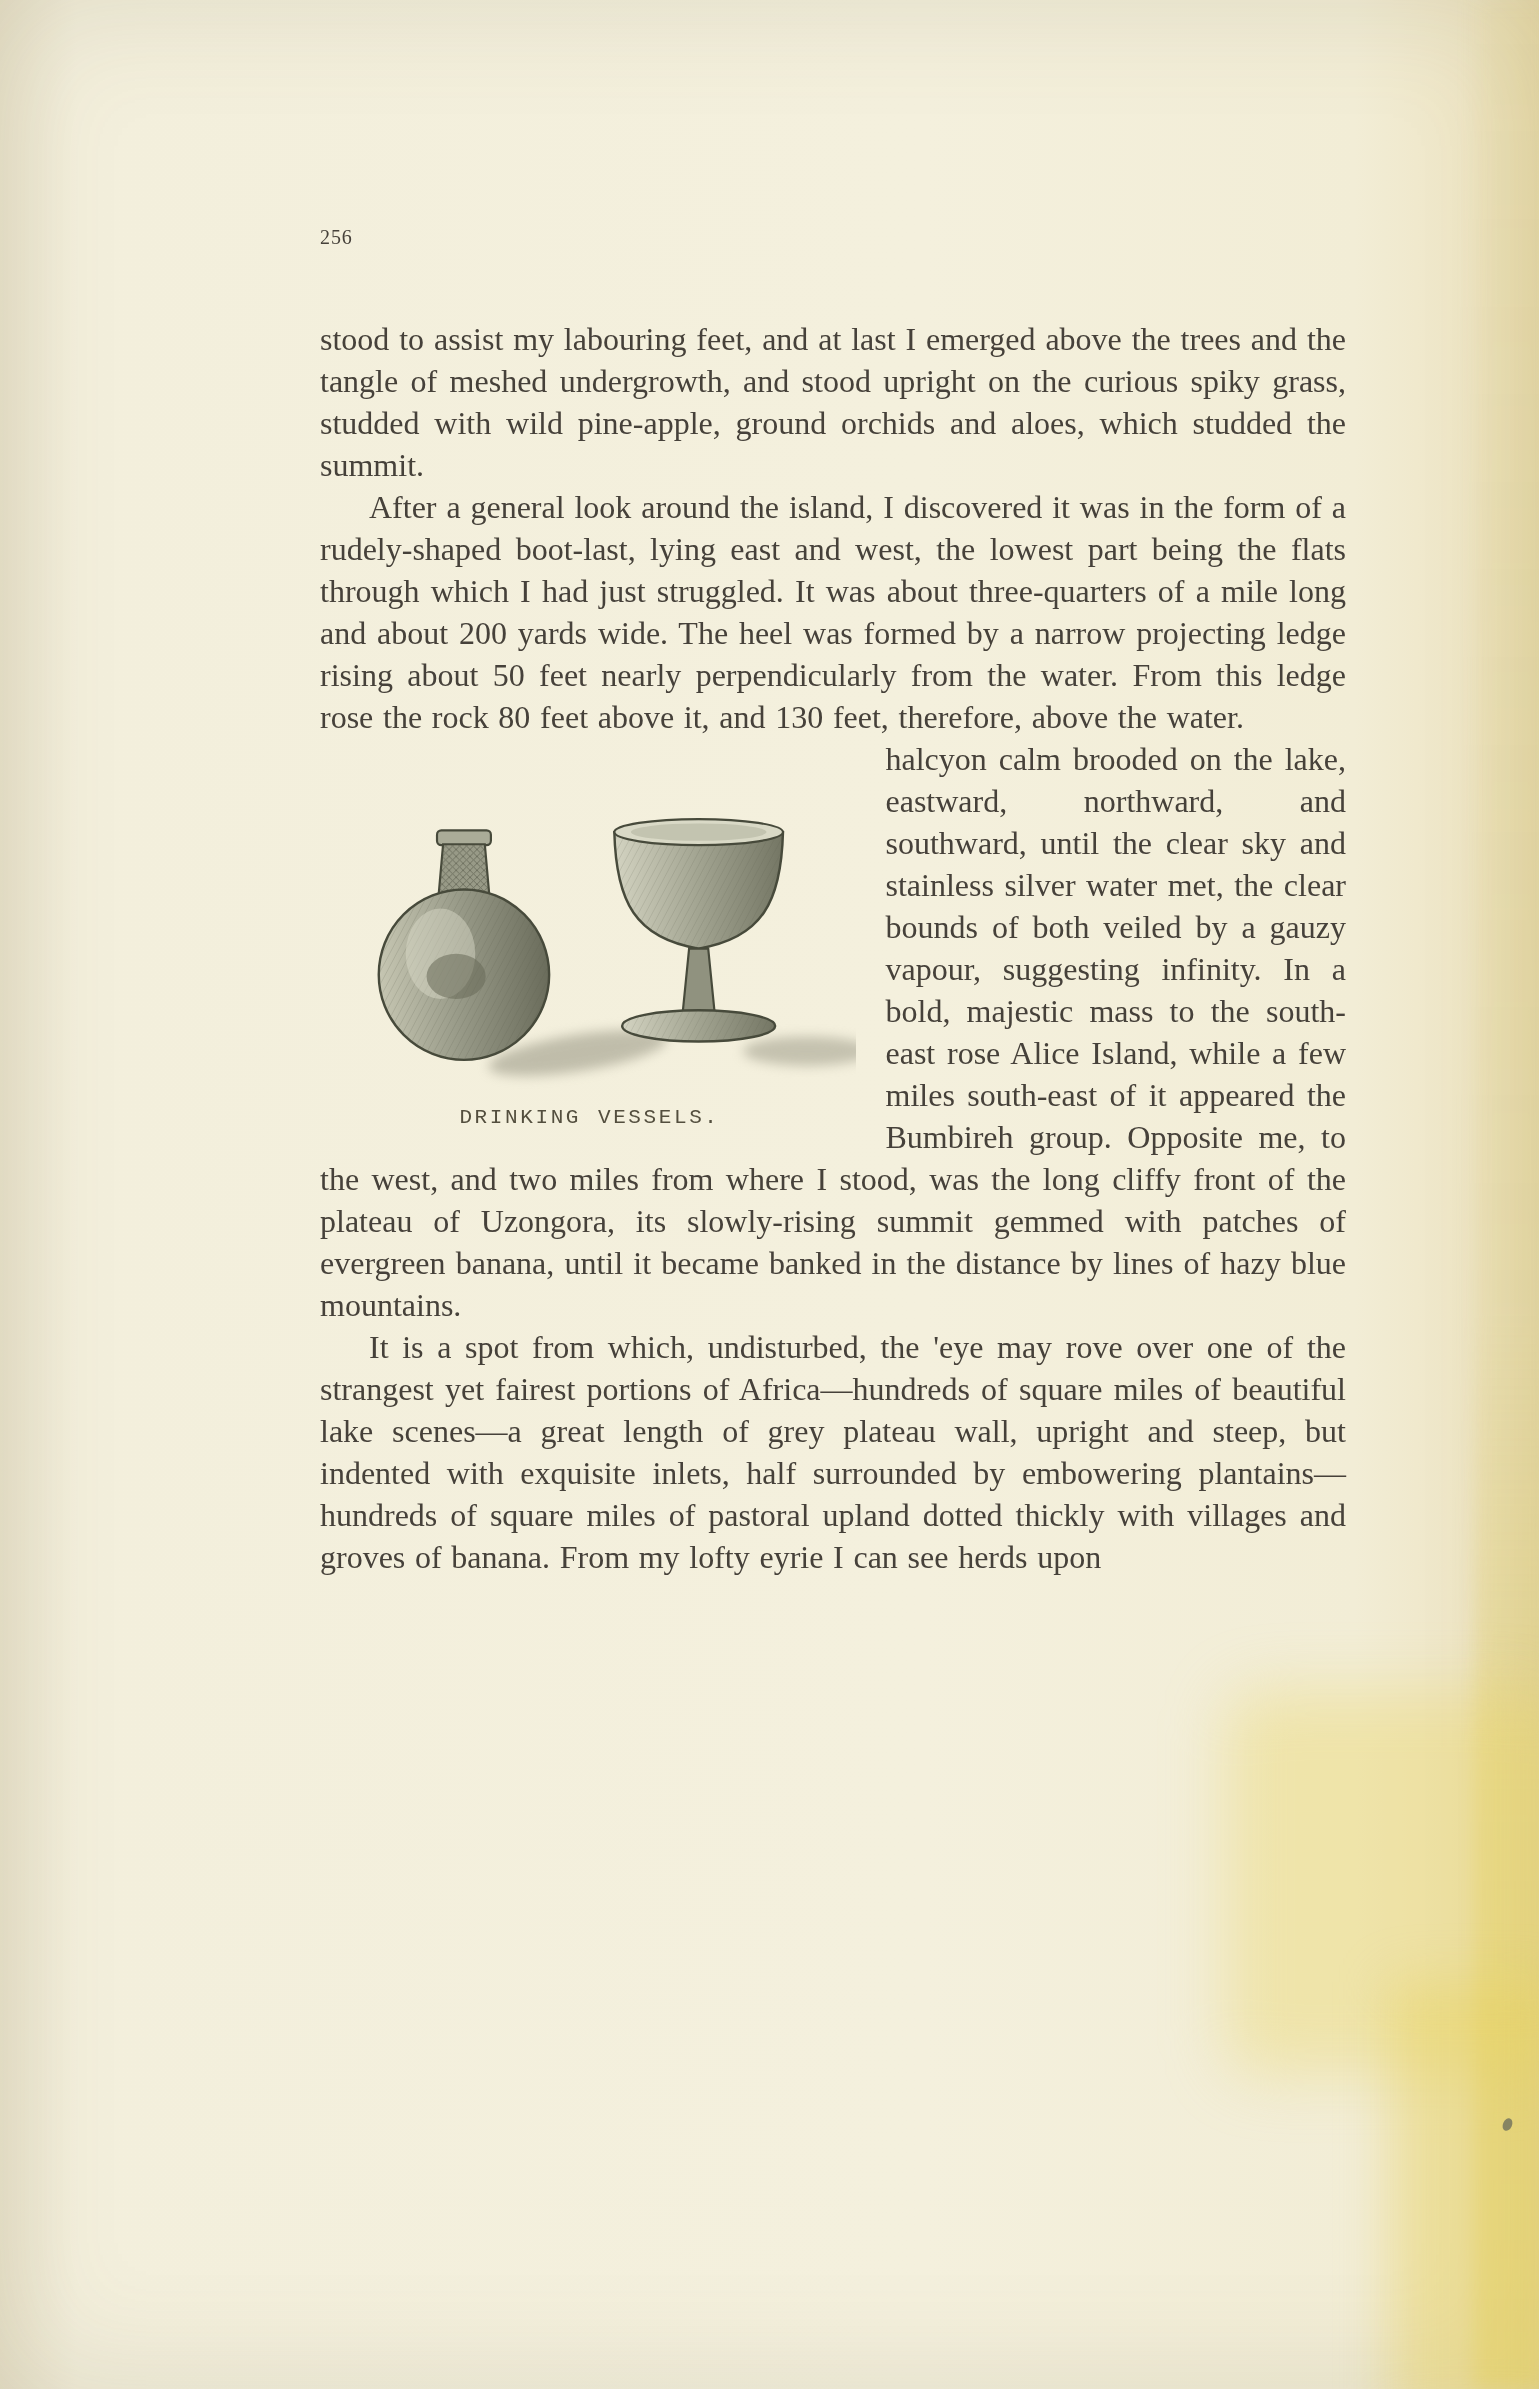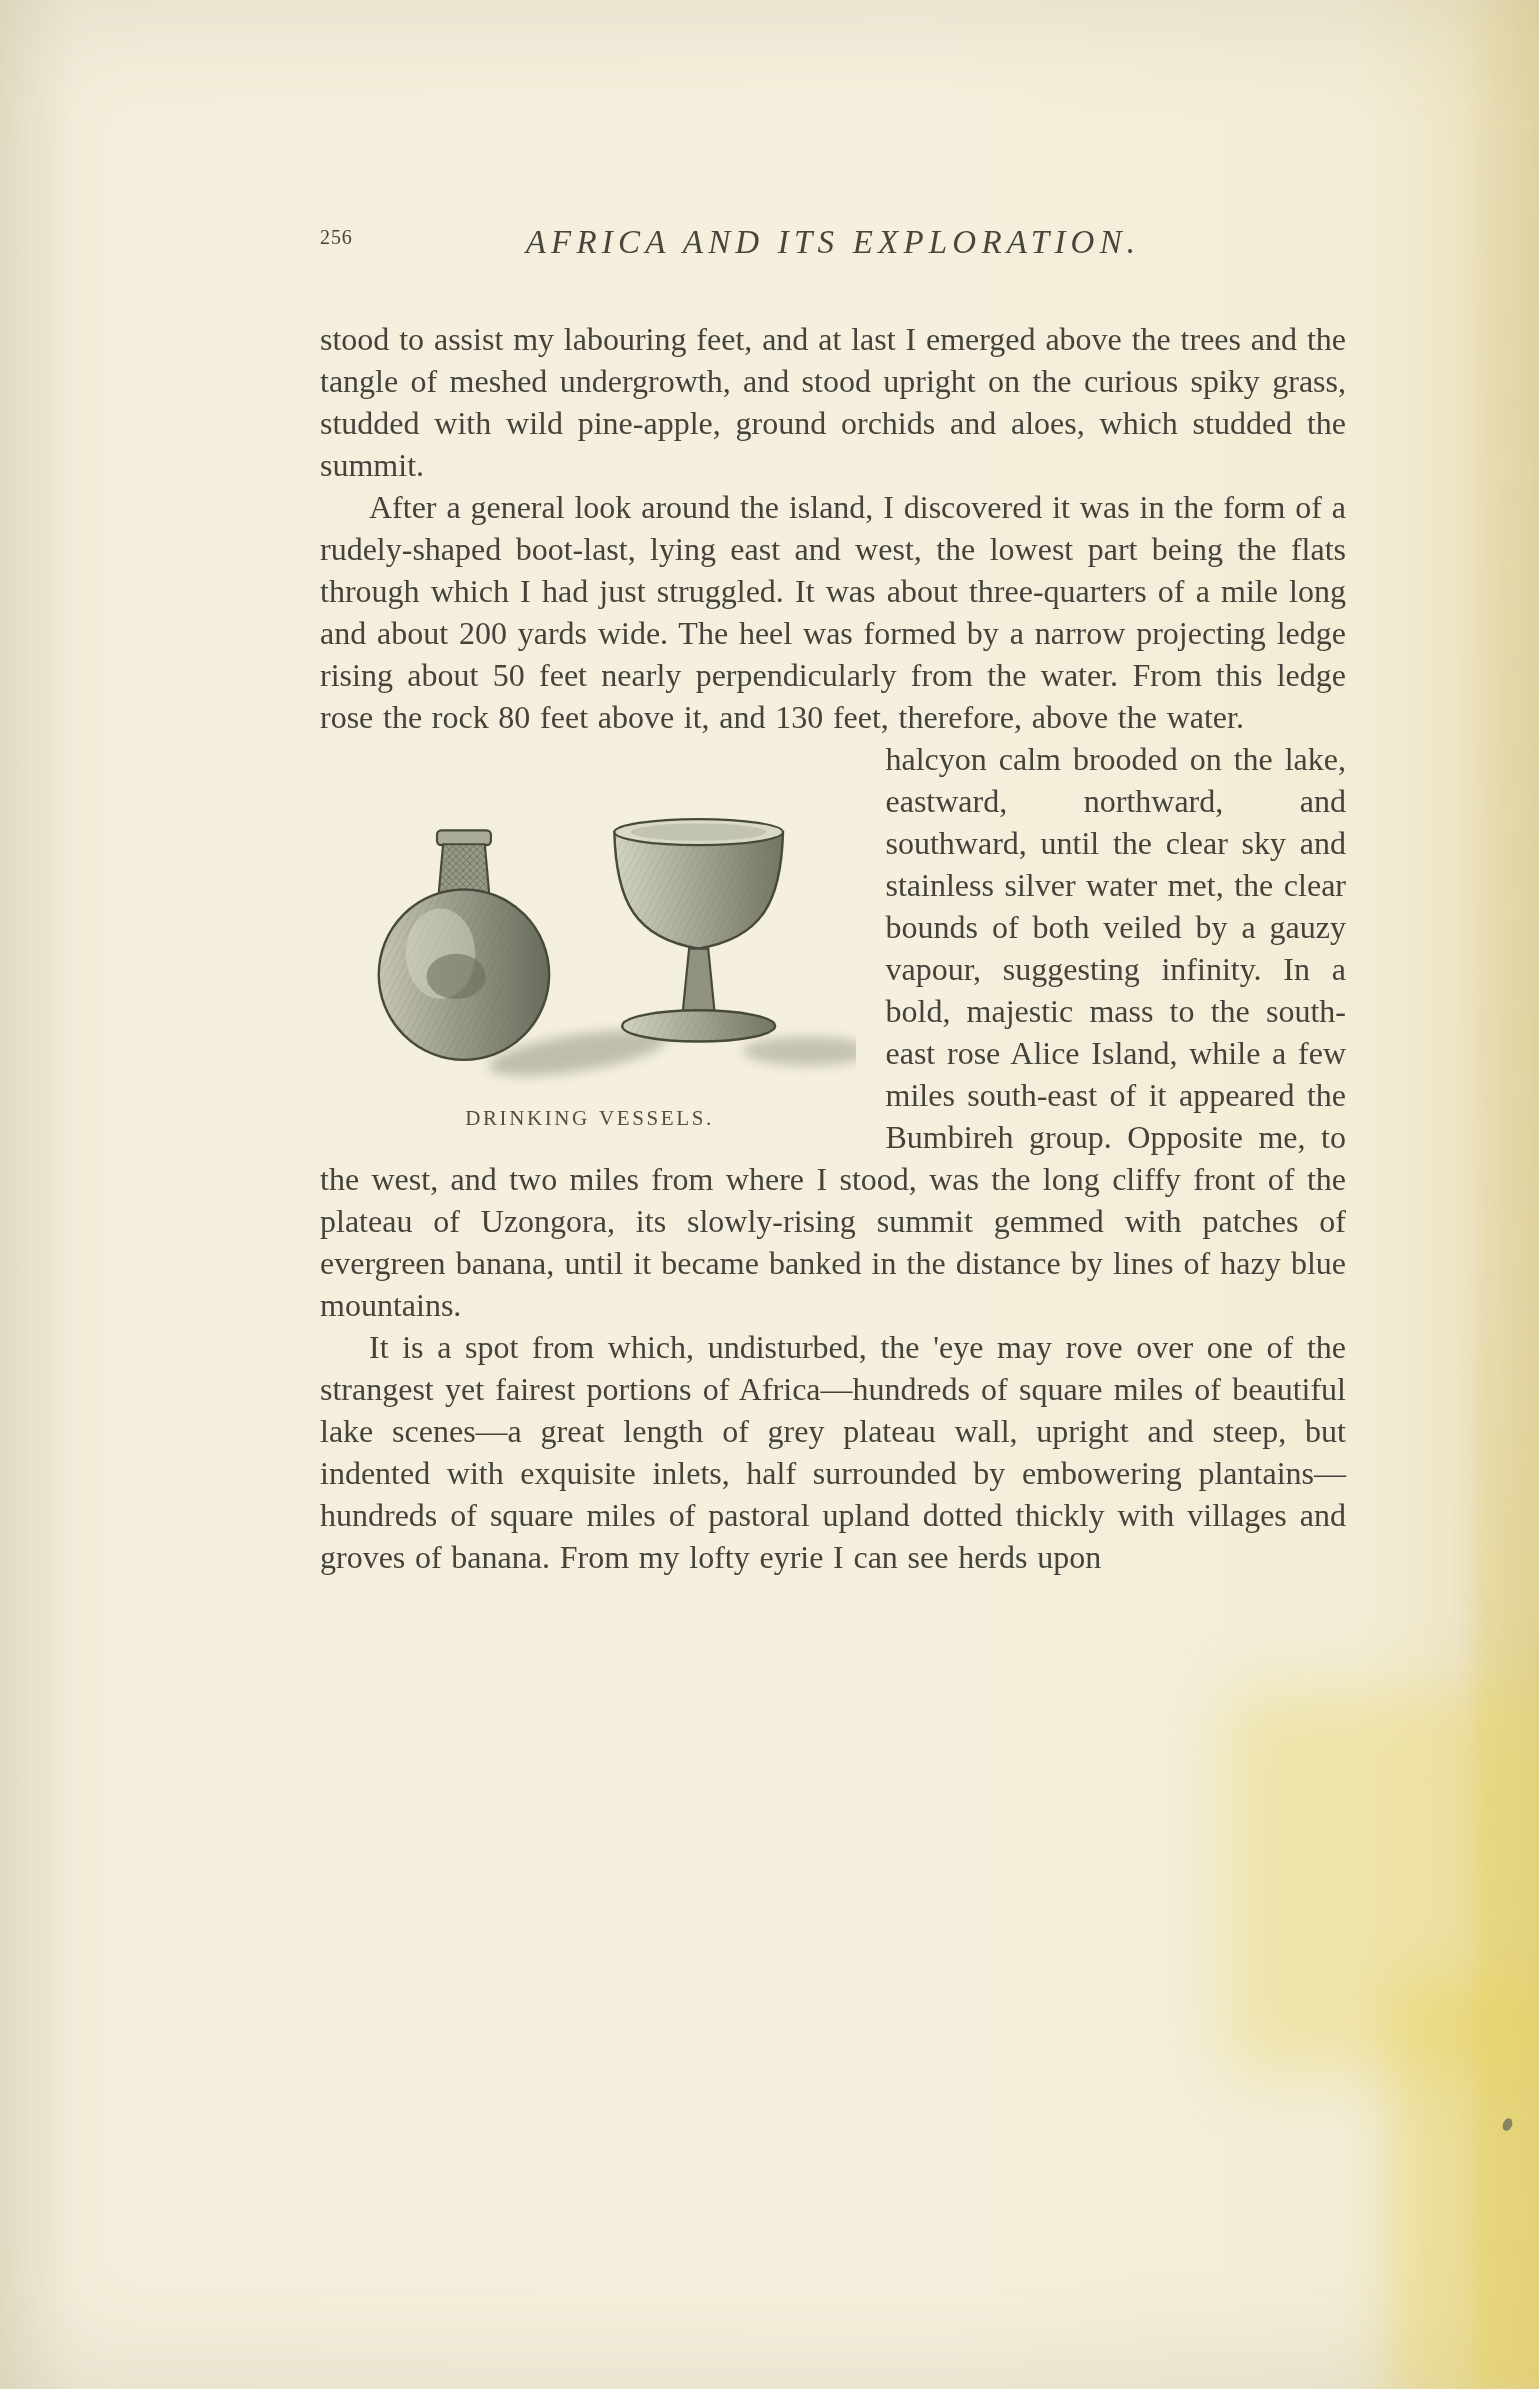--- a/index.html
+++ b/index.html
@@ -27,42 +27,41 @@
   .header-title { display:block; text-align:center; font-style:italic; font-size:33px; letter-spacing:5.2px; color:#4a453c; }
 
   .para, .para-lead, .para-flow {
     font-size:32px; line-height:42px; text-align:justify;
     word-spacing:1.7px; margin:0;
   }
   .indent { text-indent:49px; }
   .para-lead { text-align-last:justify; text-indent:49px; }
   .para-flow::after { content:""; display:block; clear:both; }
 
-  figure.vessels { float:left; width:532px; margin:14px 30px 3.5px 3.5px; padding:0; }
+  figure.vessels { float:left; width:532px; margin:14px 30px 3.5px 3.5px; padding:0;font-family:Liberation Mono, monospace; }
   figure.vessels svg { display:block; }
   figcaption {
     text-align:center; font-size:21px; letter-spacing:2.6px;
     color:#534e3e; margin-top:3.5px; font-style:normal;
   }
 </style>
 </head>
 <body>
 
 <div class="page">
 
   <div class="stain stain-edge"></div>
   <div class="stain stain-main"></div>
   <div class="stain stain-lower"></div>
   <div class="speck"></div>
 
   <div class="content">
 
     <div class="header">
       <span class="page-number">256</span>
-      <span class="header-title">AFRICA AND ITS EXPLORATION.</span>
     </div>
 
     <p class="para">stood to assist my labouring feet, and at last I emerged above the trees and the tangle of meshed undergrowth, and stood upright on the curious spiky grass, studded with wild pine-apple, ground orchids and aloes, which studded the summit.</p>
 
     <p class="para indent">After a general look around the island, I discovered it was in the form of a rudely-shaped boot-last, lying east and west, the lowest part being the flats through which I had just struggled. It was about three-quarters of a mile long and about 200 yards wide. The heel was formed by a narrow projecting ledge rising about 50 feet nearly perpendicularly from the water. From this ledge rose the rock 80 feet above it, and 130 feet, therefore, above the water.</p>
 
 
     <div class="para-flow">
       <figure class="vessels">
         <svg viewBox="0 0 612 392" width="532" height="341">

